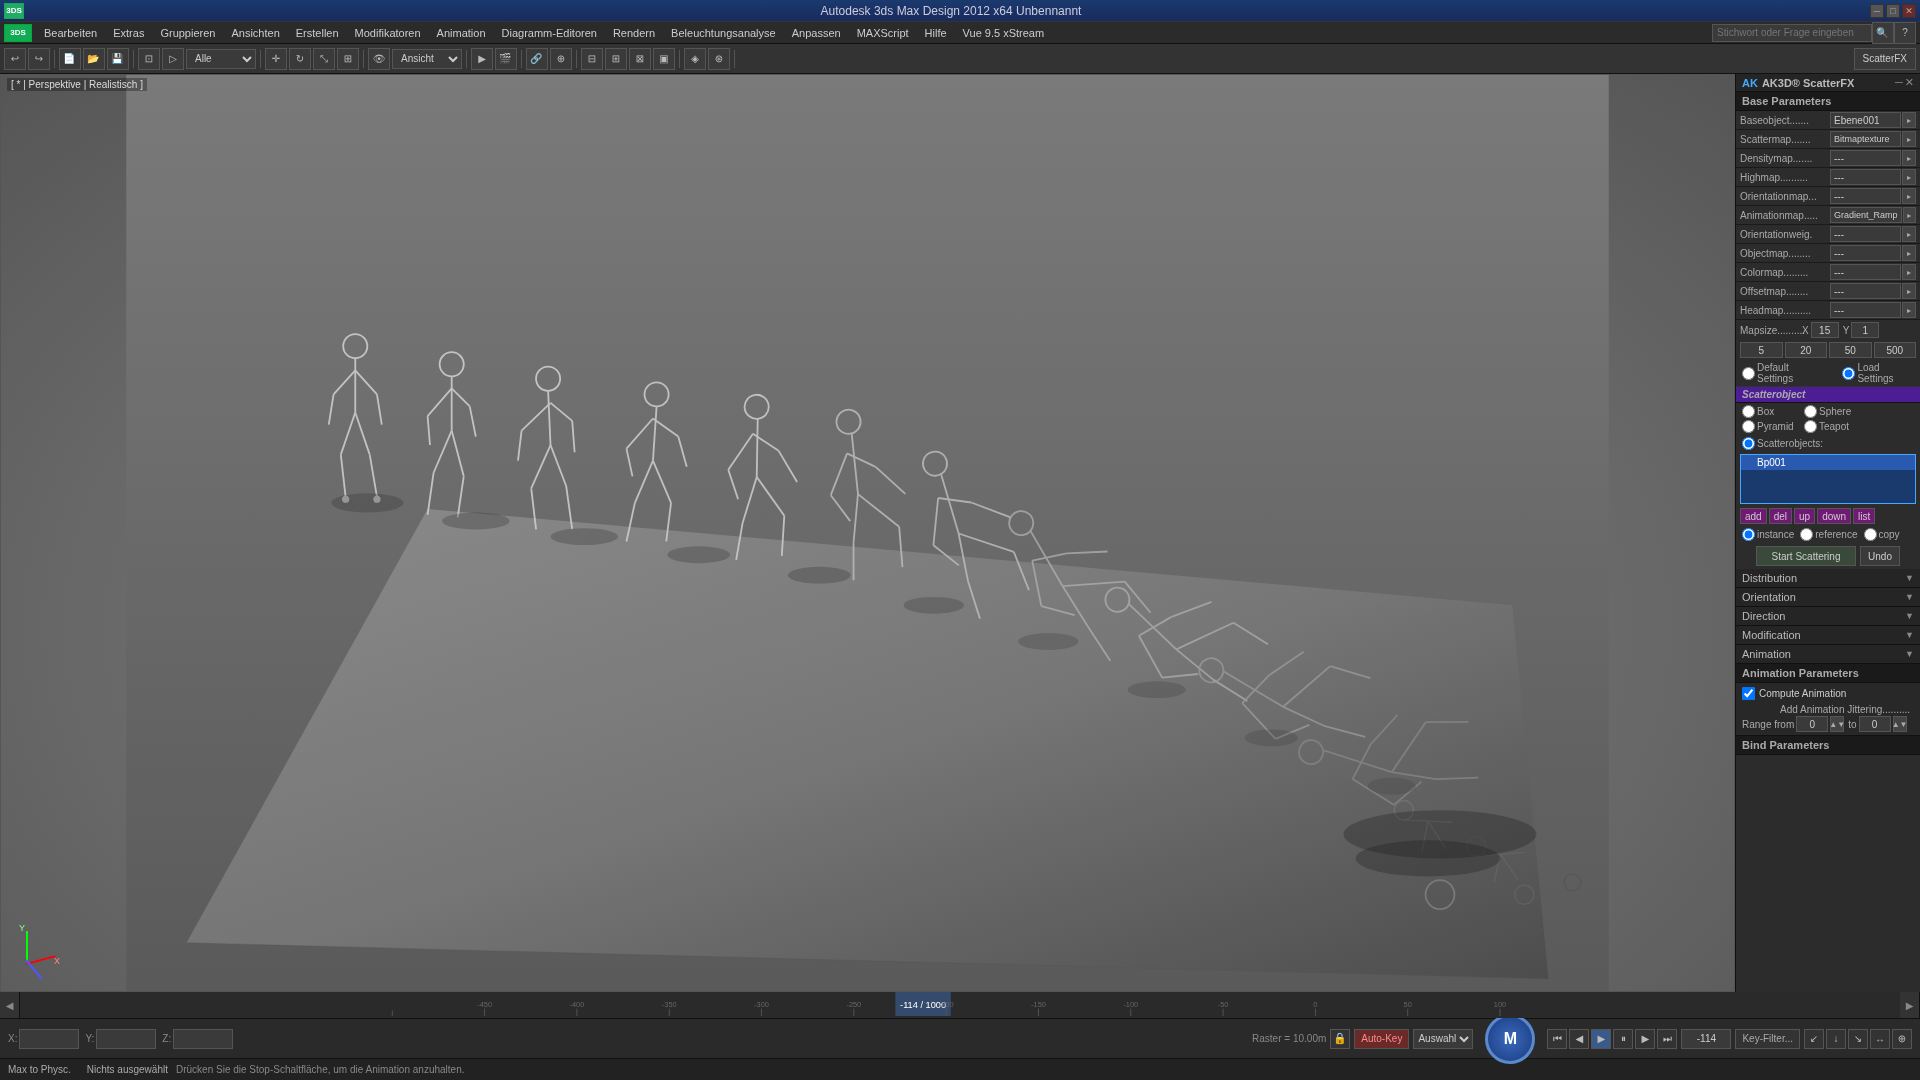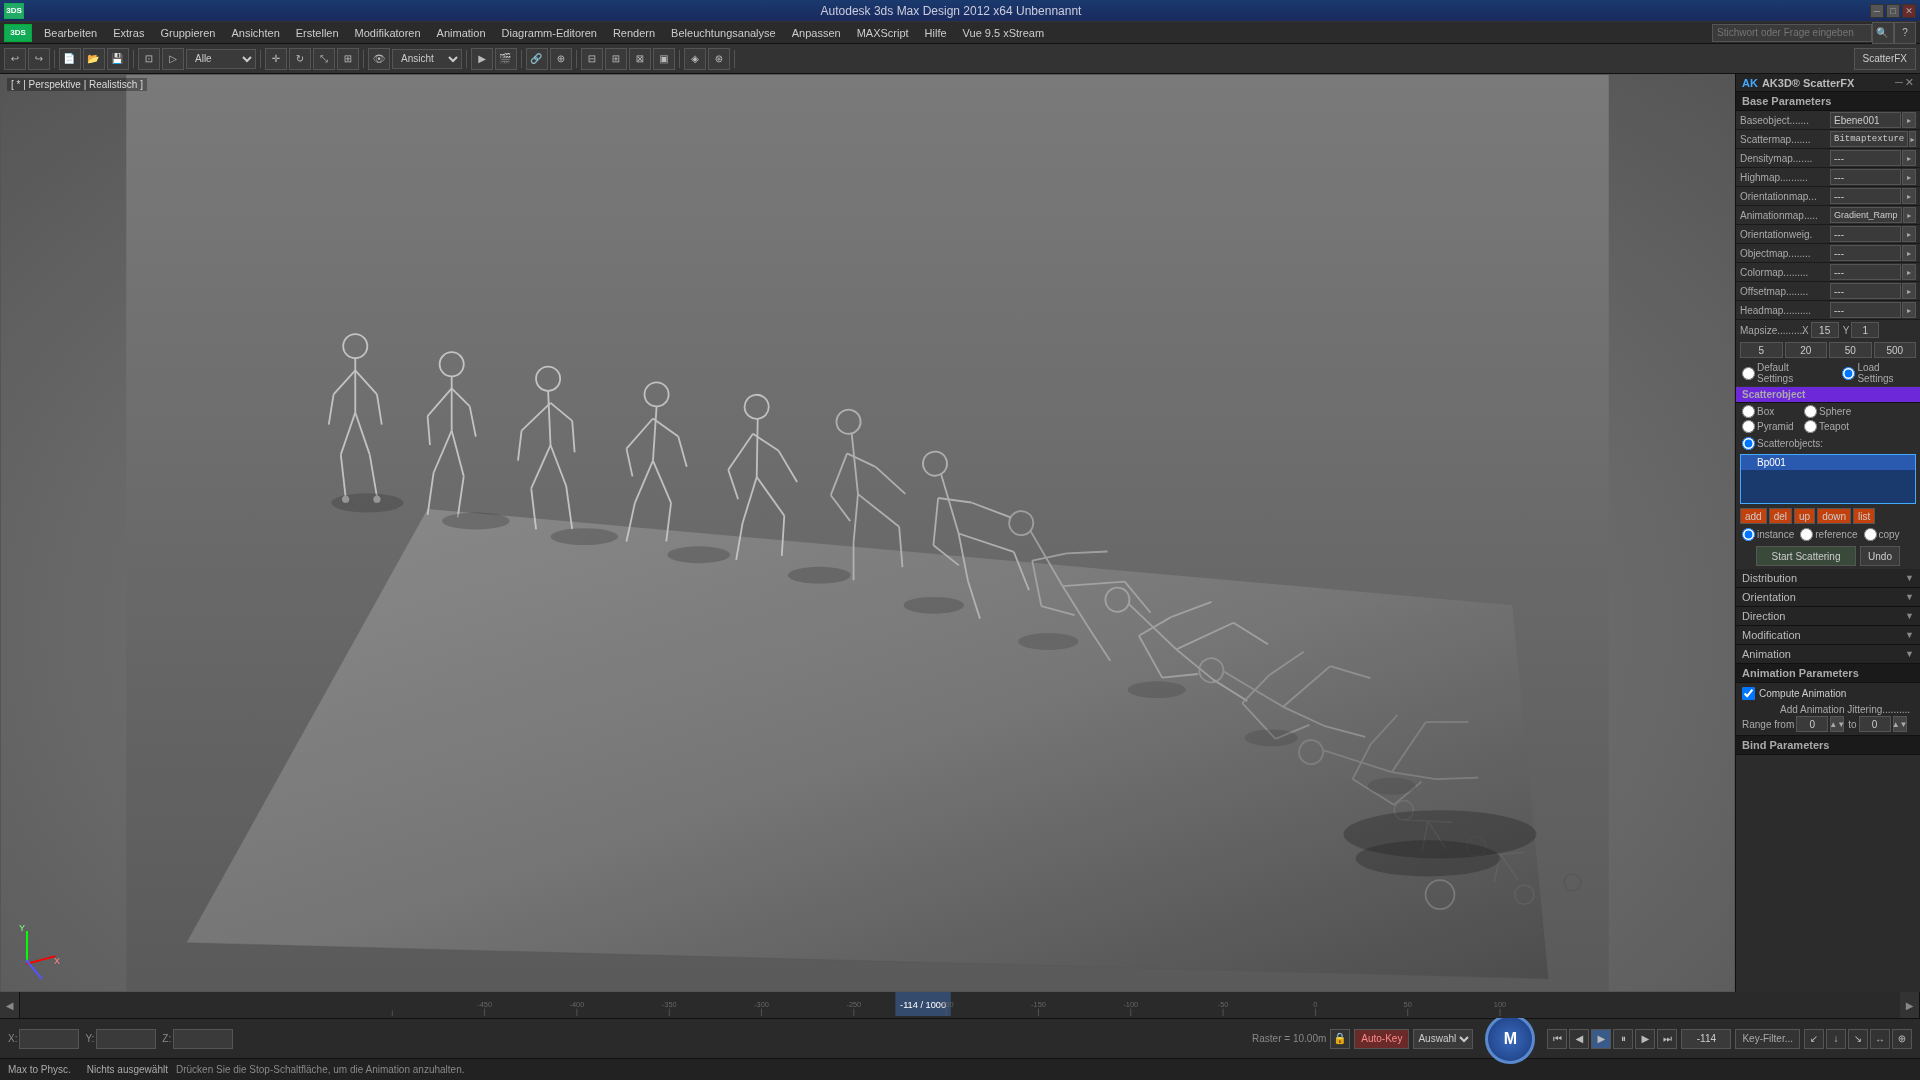--- a/index.html
+++ b/index.html
@@ -96,31 +96,31 @@
     .mapsize-label { font-size: 10px; color: #aaa; width: 60px; }
     .mapsize-field { width: 28px; height: 16px; background: #3a3a3a; border: 1px solid #555; color: #ccc; font-size: 10px; text-align: center; }
 
     .preset-btns { display: flex; gap: 2px; padding: 2px 4px; }
     .preset-btn { flex: 1; height: 16px; background: #3a3a3a; border: 1px solid #555; color: #ccc; font-size: 10px; cursor: pointer; text-align: center; }
 
     .settings-row { display: flex; padding: 2px 6px; gap: 16px; }
     .radio-lbl { font-size: 10px; color: #aaa; display: flex; align-items: center; gap: 2px; }
 
     .section-title {
-      background: #6d28d9; padding: 2px 6px; font-size: 10px; color: #aaa;
-      border-top: 1px solid #333; border-bottom: 1px solid #111; font-weight: bold;
+      background: #4c1d95; padding: 2px 6px; font-size: 10px; color: #aaa;
+      border-top: 1px solid #333; border-bottom: 1px solid #111; font-weight: bold; font-style: italic;
     }
 
     .radio-group { display: flex; flex-wrap: wrap; padding: 2px 6px; gap: 2px; }
     .radio-item { display: flex; align-items: center; gap: 2px; font-size: 10px; color: #aaa; min-width: 60px; }
     .scatter-list { margin: 2px 4px; background: #1a3a6e; border: 1px solid #4af; min-height: 50px; }
     .scatter-list-item { padding: 2px 16px; font-size: 10px; color: #fff; background: #2a5aaf; }
 
     .scatter-btns { display: flex; gap: 2px; padding: 2px 4px; flex-wrap: wrap; }
-    .scatter-btn { height: 16px; background: #c2410c; border: 1px solid #555; color: #ccc; font-size: 10px; cursor: pointer; padding: 0 4px; }
+    .scatter-btn { height: 16px; background: #701a75; border: 1px solid #555; color: #ccc; font-size: 10px; cursor: pointer; padding: 0 4px; }
 
     .instance-row { display: flex; gap: 6px; padding: 2px 6px; flex-wrap: wrap; }
 
     .action-btns { display: flex; gap: 4px; padding: 3px 20px; }
     .action-btn { flex: 1; height: 20px; background: #3a3a3a; border: 1px solid #555; color: #ccc; font-size: 10px; cursor: pointer; }
     .action-btn.primary { background: #3a4a3a; }
 
     .collapsible-header {
       display: flex; align-items: center; justify-content: space-between;
       background: #252525; padding: 3px 6px; cursor: pointer; border-bottom: 1px solid #111;
@@ -506,21 +506,21 @@
     </div>
 
     <div class="param-row">
       <div class="param-label">Baseobject.......</div>
       <div class="param-value" style="cursor:pointer;">Ebene001</div>
       <div class="param-btn">▸</div>
     </div>
 
     <div class="param-row">
       <div class="param-label">Scattermap.......</div>
-      <div class="param-value" style="cursor:pointer;font-size:9px;font-family:Liberation Mono, monospace;">Bitmaptexture</div>
+      <div class="param-value" style="cursor:pointer;font-size:9px;">Bitmaptexture</div>
       <div class="param-btn">▸</div>
     </div>
 
     <div class="param-row">
       <div class="param-label">Densitymap.......</div>
       <div class="param-value" style="cursor:pointer;">---</div>
       <div class="param-btn">▸</div>
     </div>
 
     <div class="param-row">

